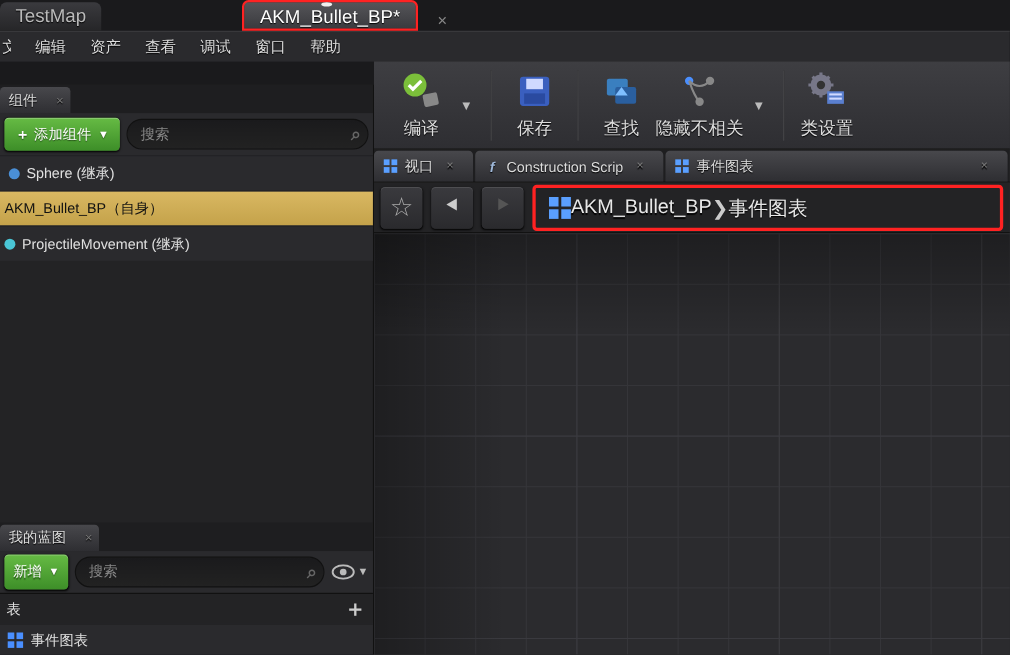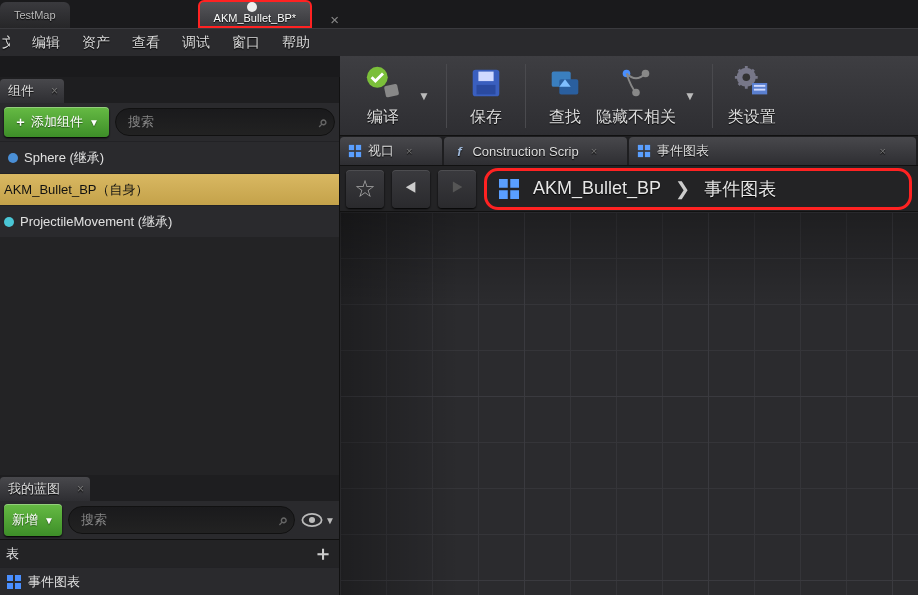--- a/index.html
+++ b/index.html
@@ -3,21 +3,21 @@
 <meta charset="utf-8">
 <style>
   * { box-sizing: border-box; margin: 0; padding: 0; font-family: "Segoe UI", Arial, sans-serif; }
   body { background: #1a1a1c; color: #e0e0e0; width: 918px; height: 595px; overflow: hidden; font-size: 13px; }
 
   
   .top-tabs { display: flex; height: 28px; background: #1a1a1c; align-items: flex-end; }
   .top-tab {
     height: 26px; display: flex; align-items: center; padding: 0 14px;
     background: linear-gradient(#4a4a4e, #2e2e32); border-radius: 6px 6px 0 0;
-    margin-right: 8px; font-size: 11px; color: #ddd; position: relative;
+    margin-right: 8px; font-size: 17px; color: #ddd; position: relative;
     text-shadow: 0 1px 1px #000;
   }
   .top-tab.inactive { background: linear-gradient(#3a3a3e, #262628); color: #bbb; }
   .top-tab.active { background: linear-gradient(#555559, #3a3a3e); color: #fff; }
   .top-tab.highlighted { border: 2px solid #ff2222; height: 28px; flex-direction: column; }
   .tab-close { margin-left: 10px; color: #888; font-size: 15px; }
   .tab-dot { width: 10px; height: 10px; border-radius: 50%; display: inline-block; margin-right: 6px; }
   .dot-white { background: #eee; }
 
   
@@ -77,42 +77,42 @@
   .tb-sep { width: 1px; height: 64px; background: #222; border-right: 1px solid #4a4a4e; }
   .tb-btn { display: flex; flex-direction: column; align-items: center; gap: 4px; color: #ddd; font-size: 16px; min-width: 54px; text-shadow: 0 1px 1px #000; }
   .tb-caret { font-size: 12px; color: #bbb; align-self: center; padding: 0 4px; }
   .tb-icon { width: 44px; height: 40px; display: flex; align-items: center; justify-content: center; }
 
   
   .tb-icon svg { width: 40px; height: 38px; }
 
   .graph-tabs { height: 30px; display: flex; background: #1e1e20; align-items: flex-end; border-bottom: 1px solid #111; }
   .gtab {
-    height: 28px; display: flex; align-items: center; padding: 0 30px 0 8px; gap: 6px;
+    height: 28px; display: flex; align-items: center; padding: 0 18px 0 8px; gap: 6px;
     background: linear-gradient(#48484c,#2e2e32); margin-right: 2px; border-radius: 4px 4px 0 0;
     font-size: 13px; color: #ddd; text-shadow: 0 1px 1px #000; position: relative;
   }
   .gtab .gclose { color: #777; font-size: 11px; margin-left: 6px; }
   .gtab-icon { width: 14px; height: 14px; display: inline-flex; }
   .gtab-icon svg { width: 14px; height: 14px; }
 
   .breadcrumb-row {
     height: 46px; background: #232325; display: flex; align-items: center; padding: 0 6px; gap: 8px;
     border-bottom: 1px solid #111;
   }
   .bc-btn {
     width: 38px; height: 38px; background: linear-gradient(#3a3a3e,#2a2a2d); border-radius: 4px;
     display: flex; align-items: center; justify-content: center; font-size: 20px; color: #ccc;
     box-shadow: inset 0 1px 0 rgba(255,255,255,.1), 0 1px 2px #000;
   }
   .bc-btn.disabled { color: #555; }
   .bc-star { font-size: 24px; color: #aaa; }
   .bc-crumb-box {
-    flex: 1; display: flex; align-items: center; gap: 14px; height: 42px;
-    border: 3px solid #ff2222; padding: 0 12px; border-radius: 14px;
+    flex: 1; display: flex; align-items: center; height: 42px;
+    border: 3px solid #ff2222; padding: 0 12px; border-radius: 4px;
   }
   .bc-crumb-box .grid-icon { width: 20px; height: 20px; }
   .bc-crumb-box .crumb { font-size: 18px; color: #e8e8e8; text-shadow: 0 1px 1px #000; }
   .bc-crumb-box .chev { font-size: 18px; color: #ccc; }
 
   .graph-canvas {
     flex: 1; position: relative;
     background-color: #2b2b2e;
     background-image:
       linear-gradient(#353539 1px, transparent 1px),

